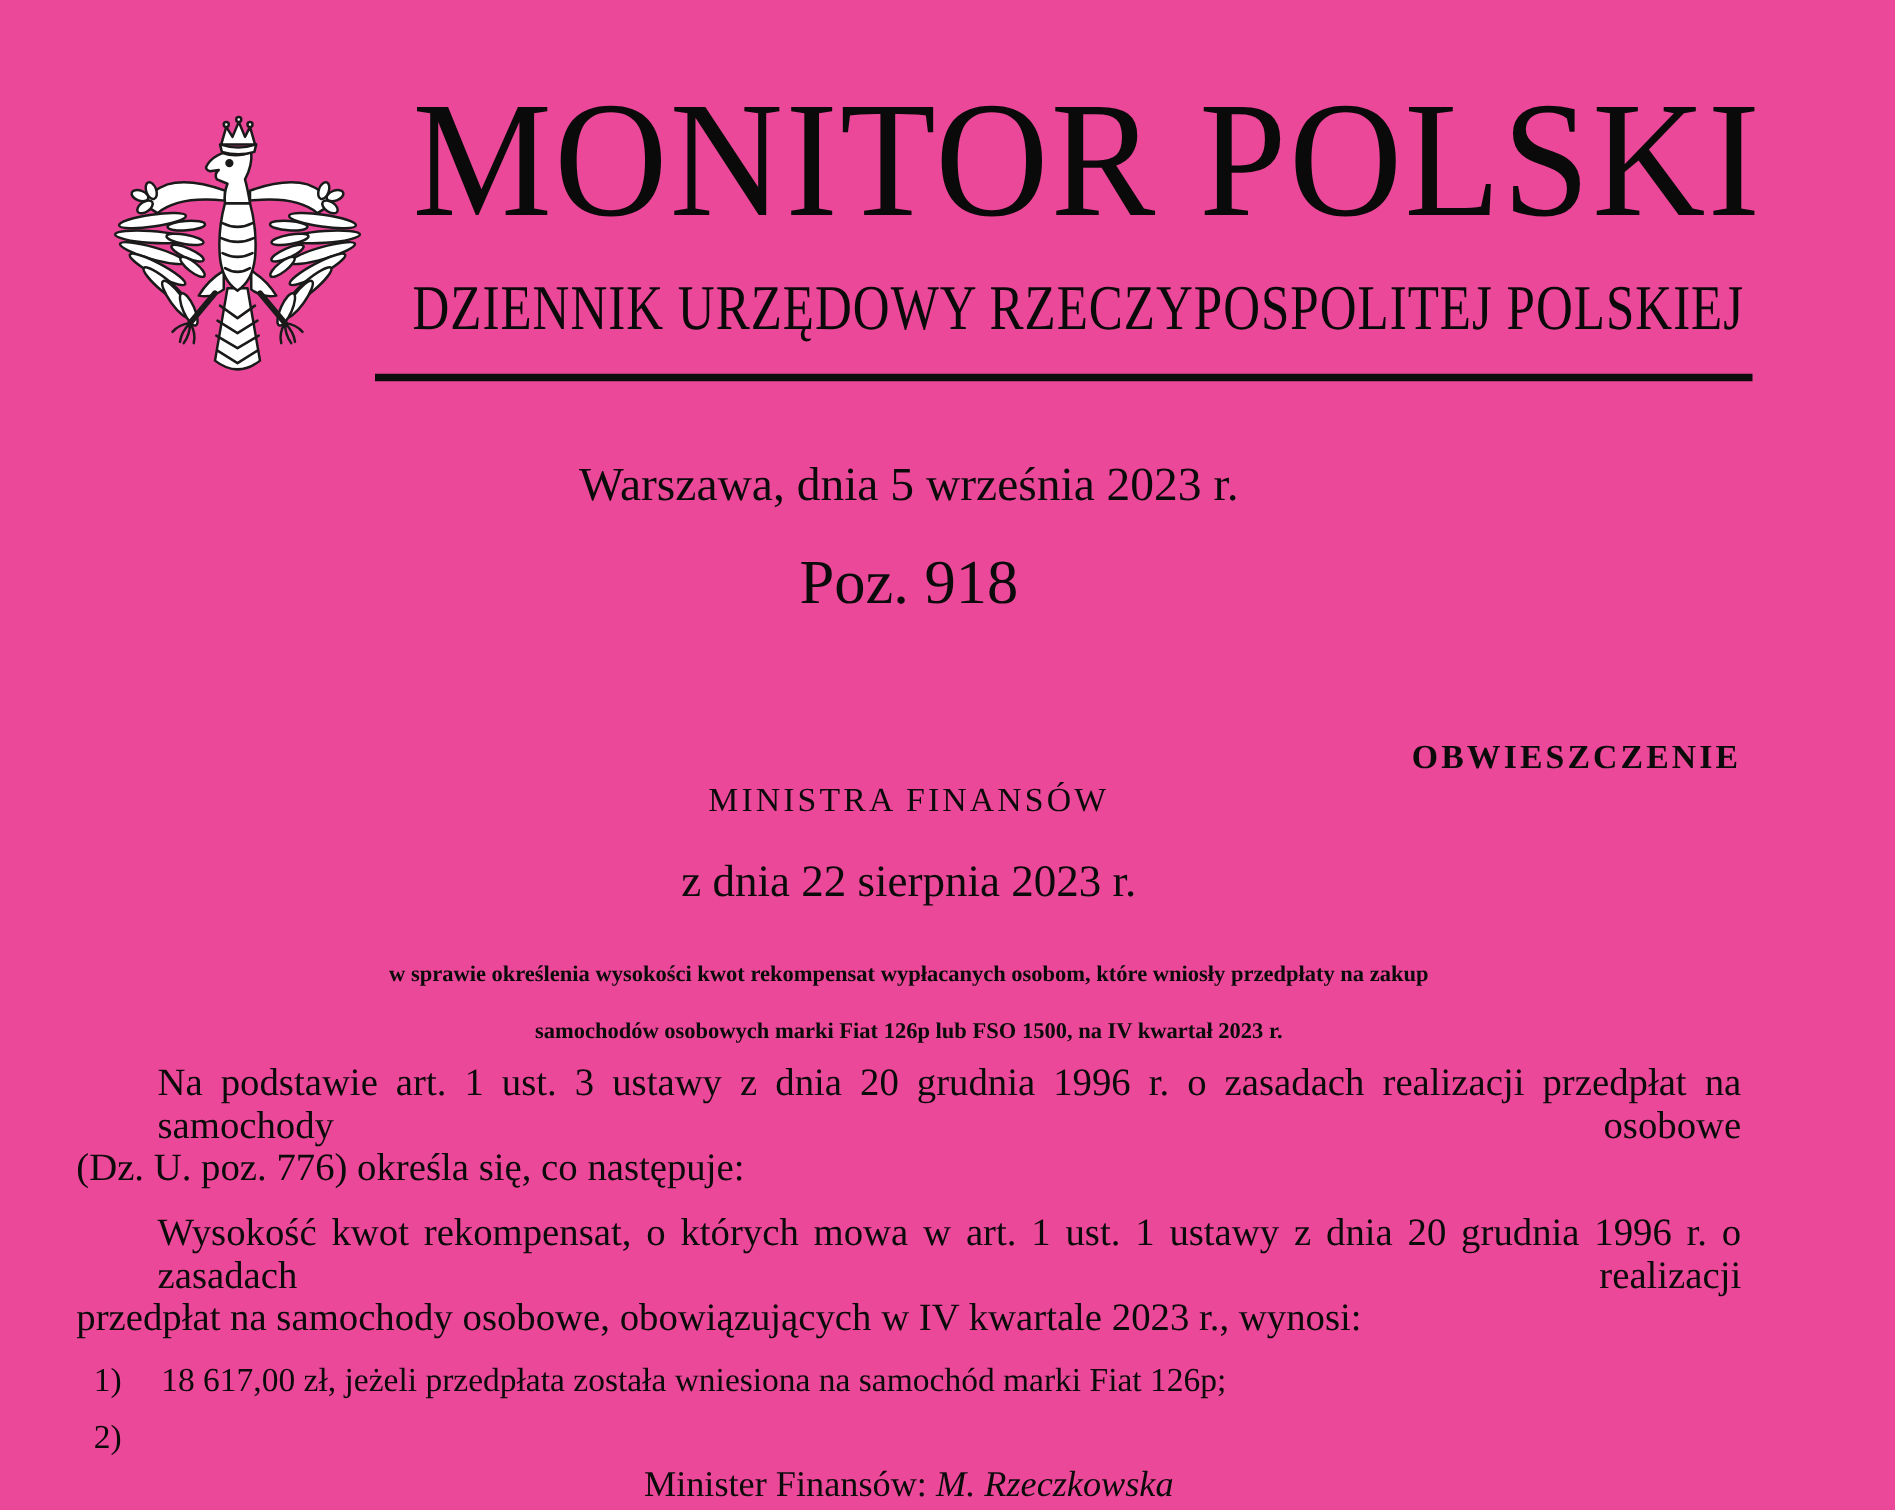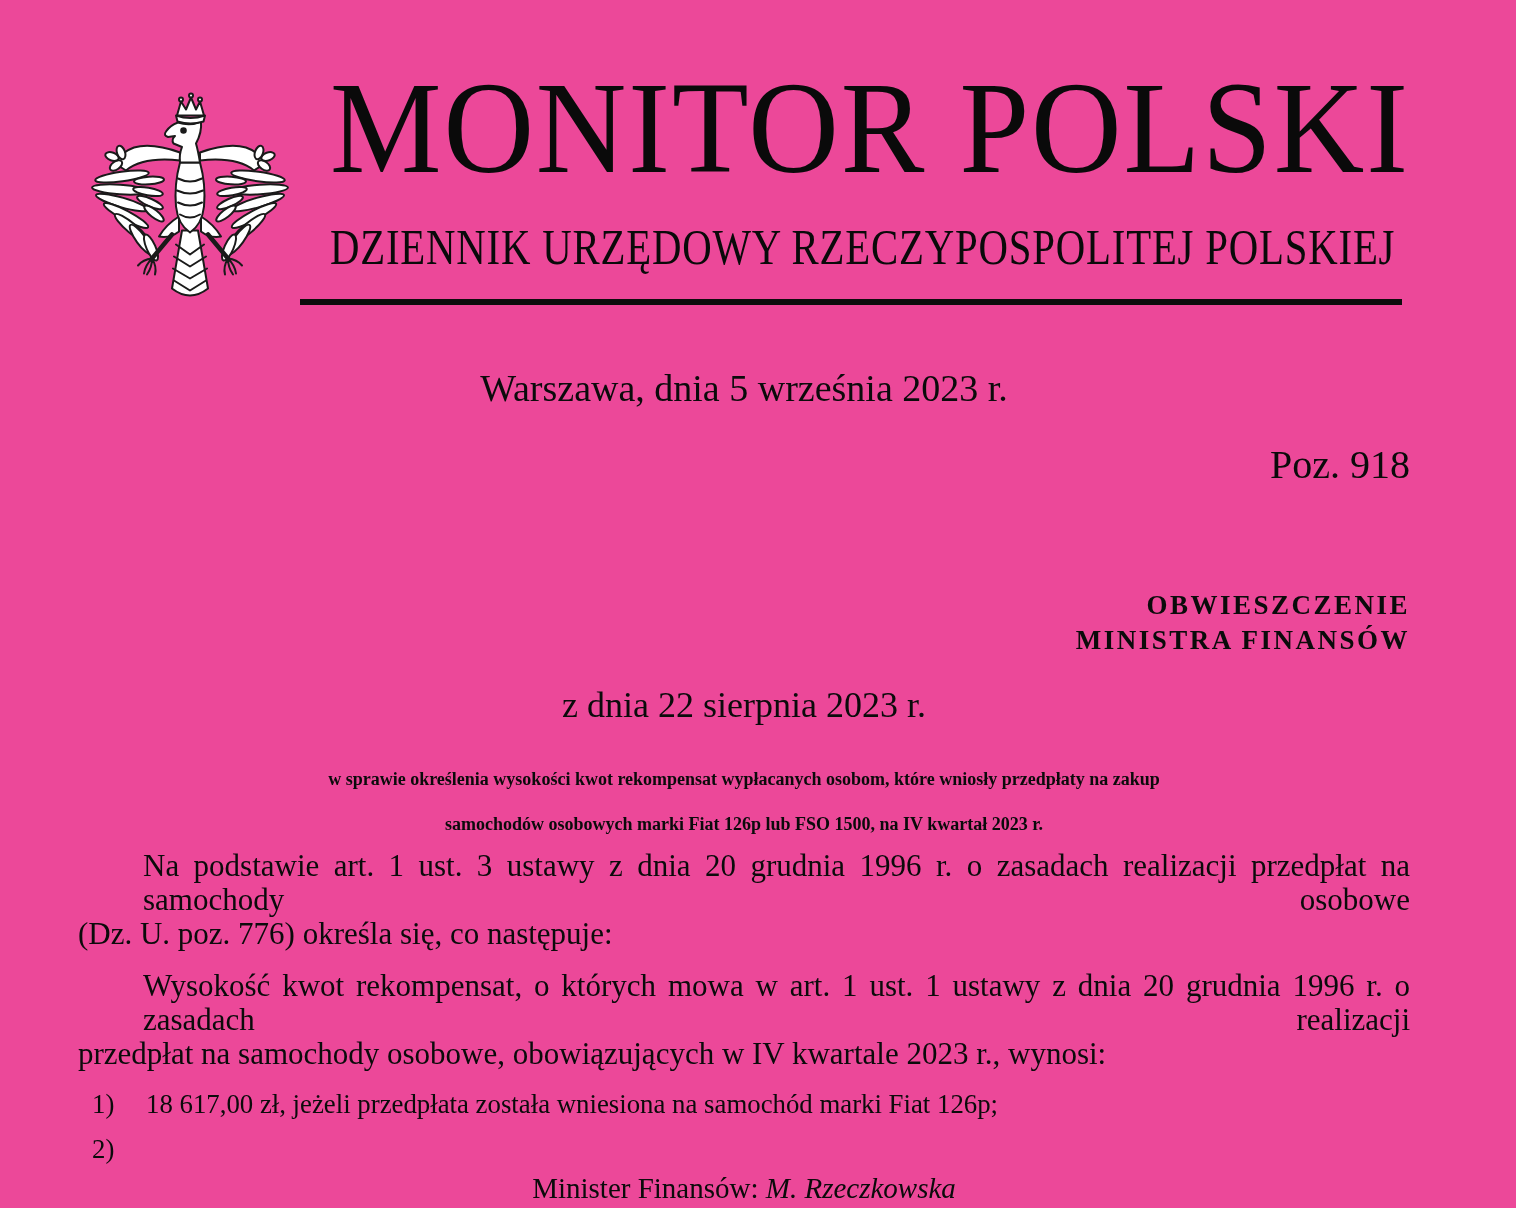--- a/index.html
+++ b/index.html
@@ -51,50 +51,50 @@
     left: 300px;
     top: 299px;
     width: 1102px;
     height: 6px;
     background: #0d0d0d;
   }
 
   
   .content {
     position: absolute;
-    left: 78px;
+    left: 61px;
     top: 0;
     width: 1332px;
   }
   .dateline {
     margin-top: 366px;
     font-size: 38px;
     line-height: 44px;
     text-align: center;
   }
   .poz {
     margin-top: 33px;
-    font-size: 40px;
+    font-size: 50px;
     line-height: 44px;
-    text-align: right;
+    text-align: center;
   }
   .act-type {
     margin-top: 101px;
     font-size: 27px;
     font-weight: bold;
     letter-spacing: 2.5px;
     line-height: 35px;
     text-align: right;
   }
   .act-issuer {
     font-size: 27px;
-    font-weight: bold;
+    font-weight: normal;
     letter-spacing: 2.5px;
     line-height: 35px;
-    text-align: right;
+    text-align: center;
   }
   .act-date {
     margin-top: 29px;
     font-size: 36px;
     line-height: 36px;
     text-align: center;
   }
   .subject {
     margin-top: 34px;
     font-size: 18px;

